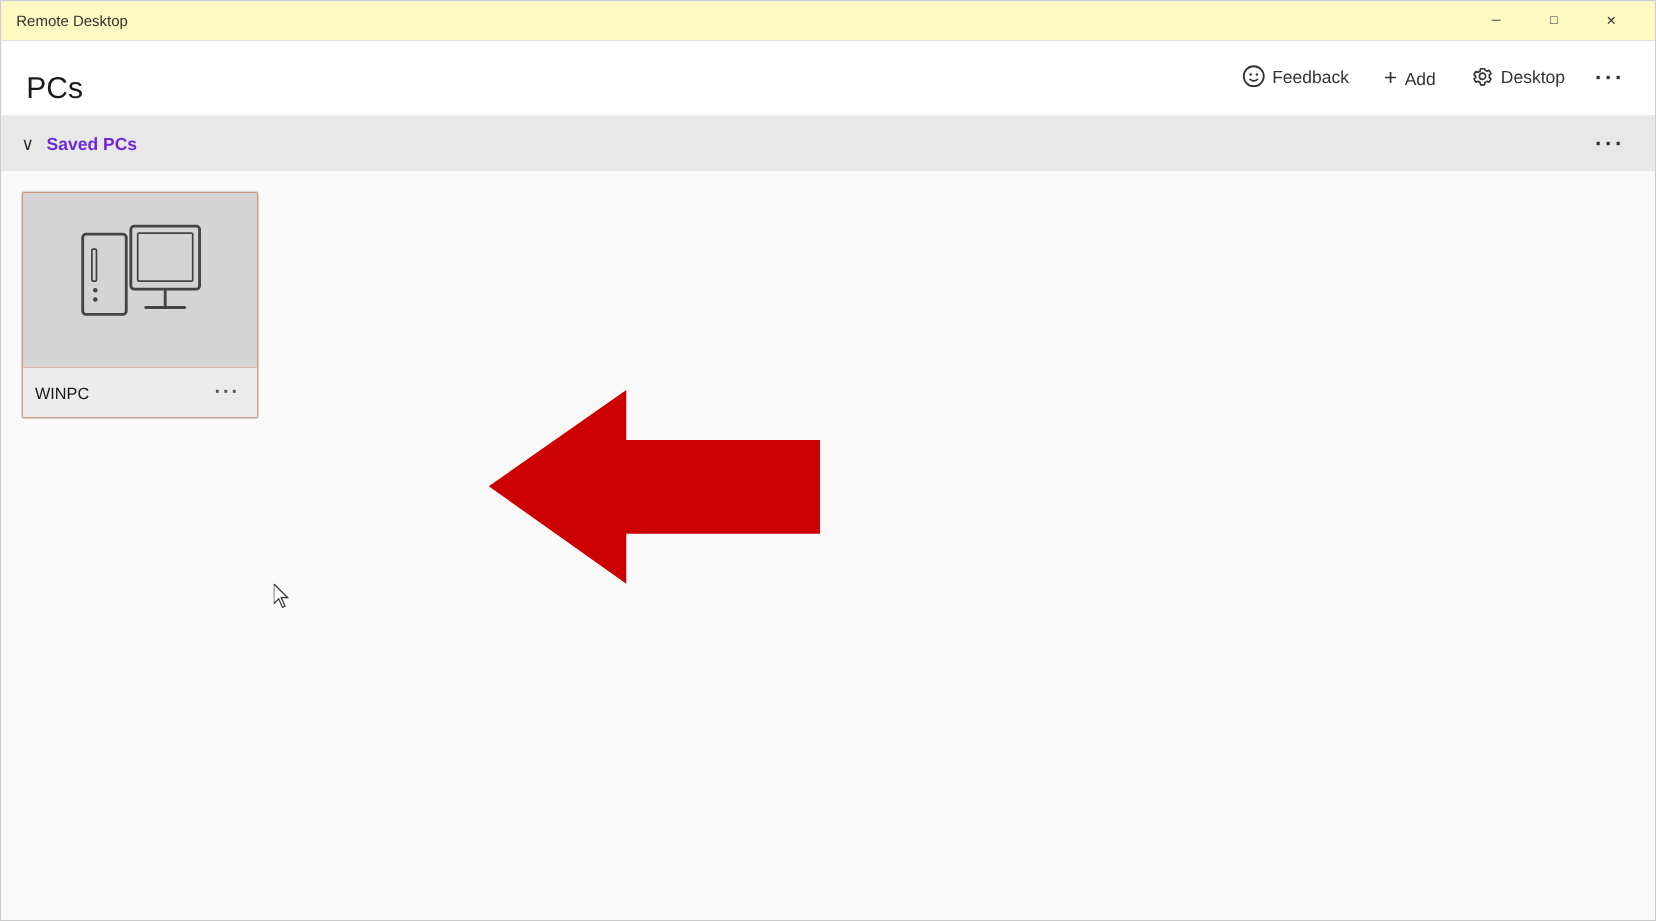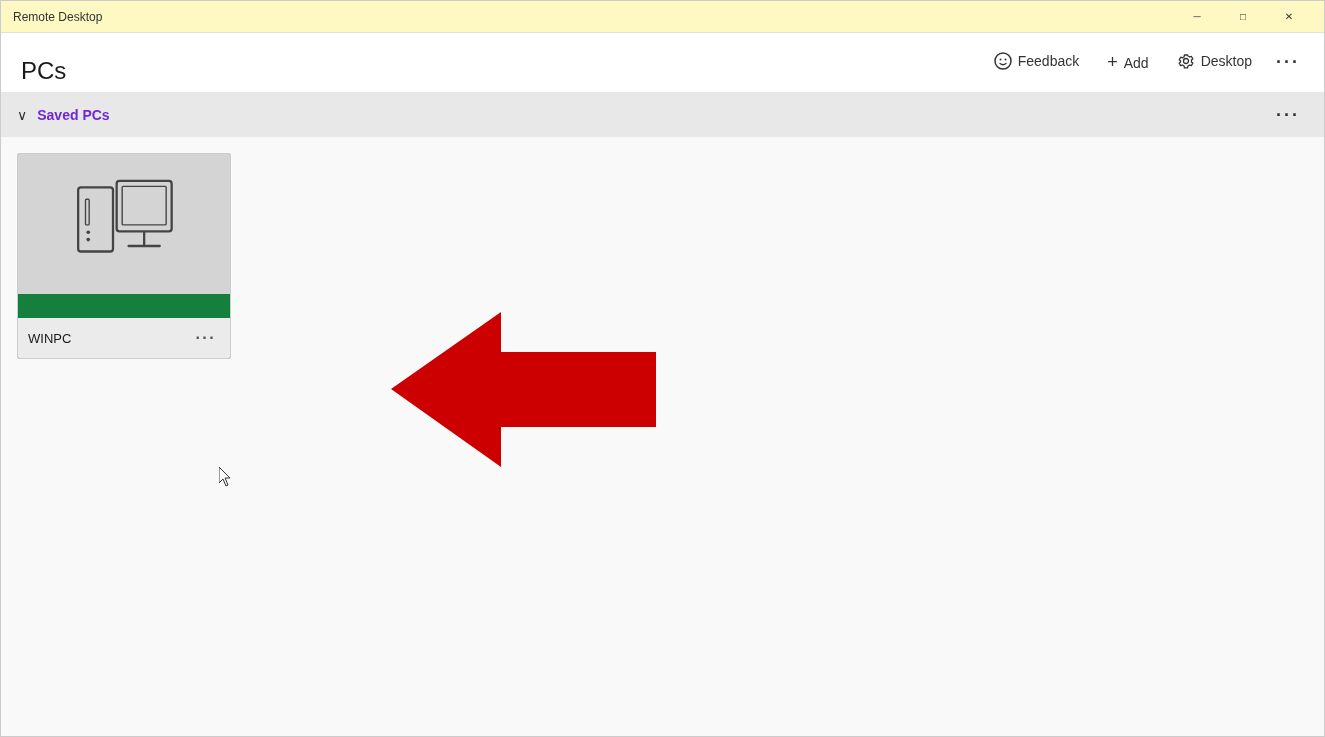--- a/index.html
+++ b/index.html
@@ -150,30 +150,29 @@
     .main-content {
       flex: 1;
       background: #f9f9f9;
       padding: 16px;
       position: relative;
       overflow: auto;
     }
 
     
     .pc-card {
-      width: 214px;
-      background: #15803d;
+      width: 190px;
+      background: #c2410c;
       border-radius: 2px;
       cursor: pointer;
       display: inline-flex;
       flex-direction: column;
       overflow: hidden;
       border: 1px solid #ccc;
       position: relative;
-      gap: 24px;
     }
 
     .pc-card-thumbnail {
       width: 100%;
       height: 140px;
       background: #d4d4d4;
       display: flex;
       align-items: center;
       justify-content: center;
     }

